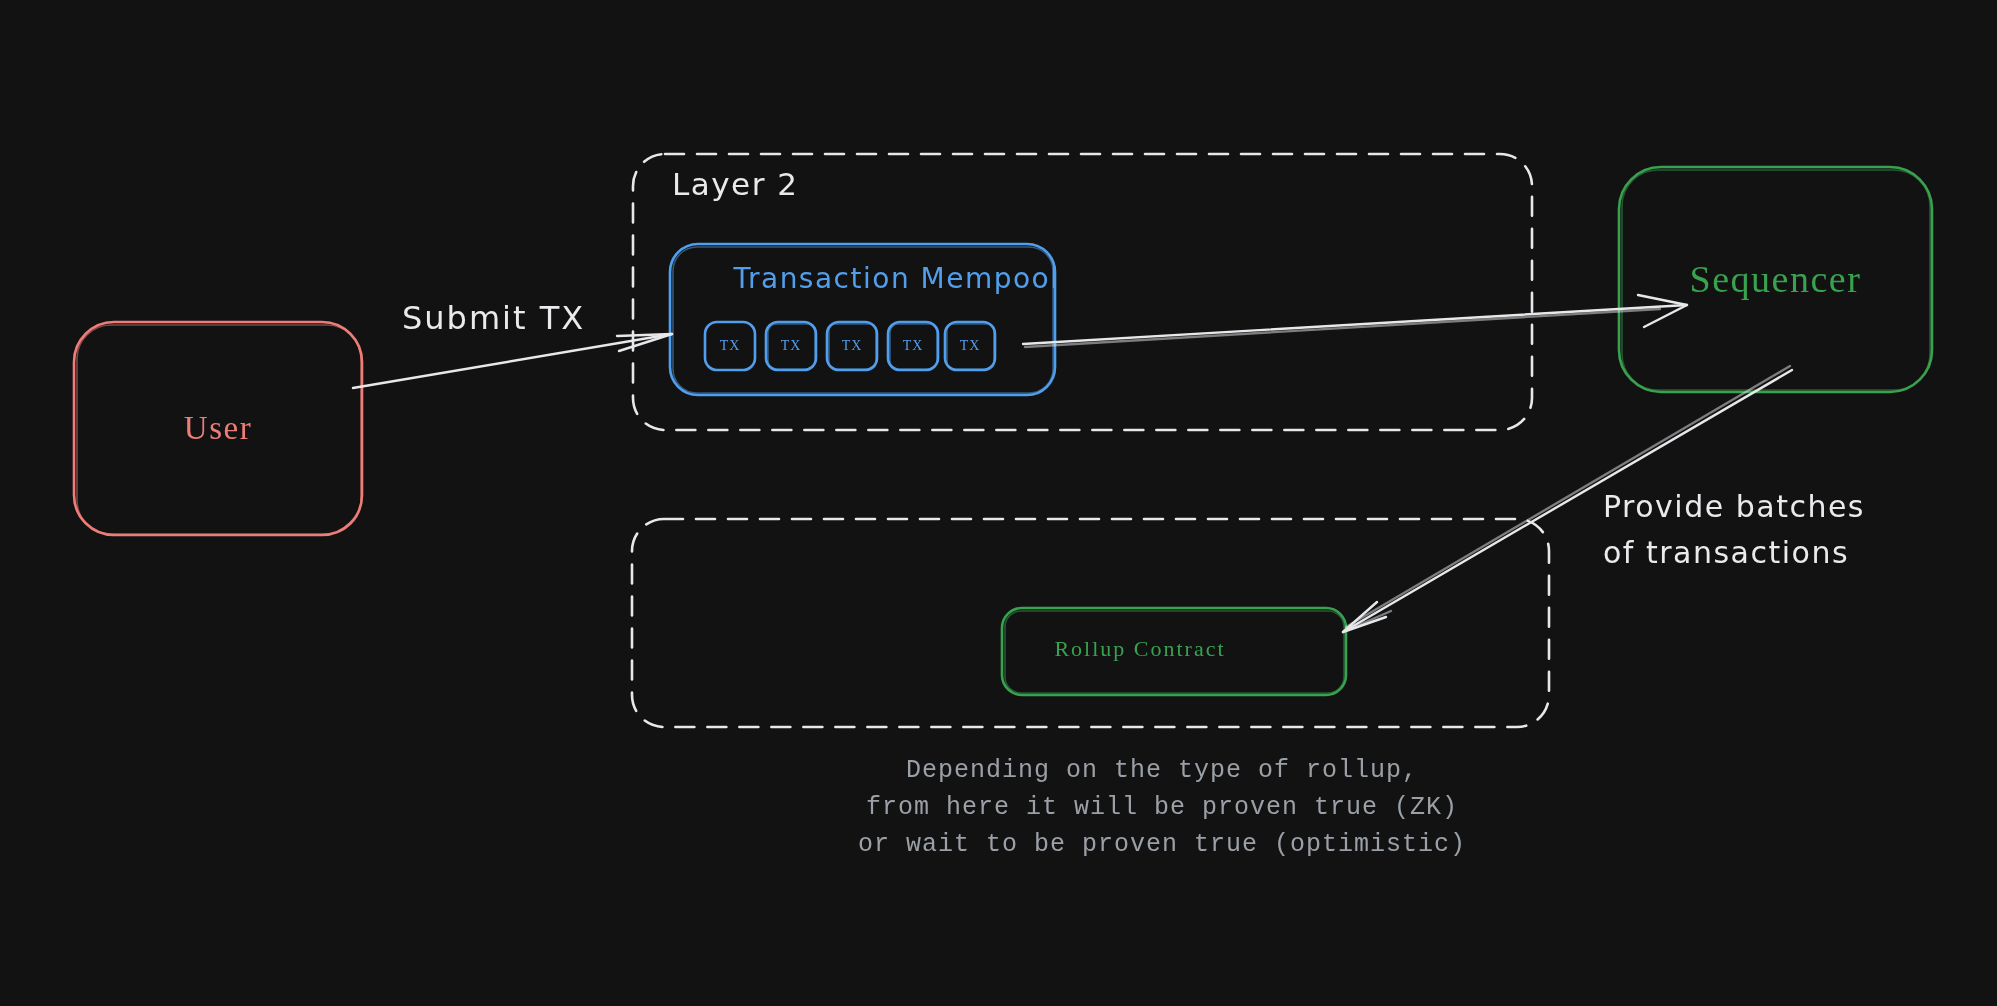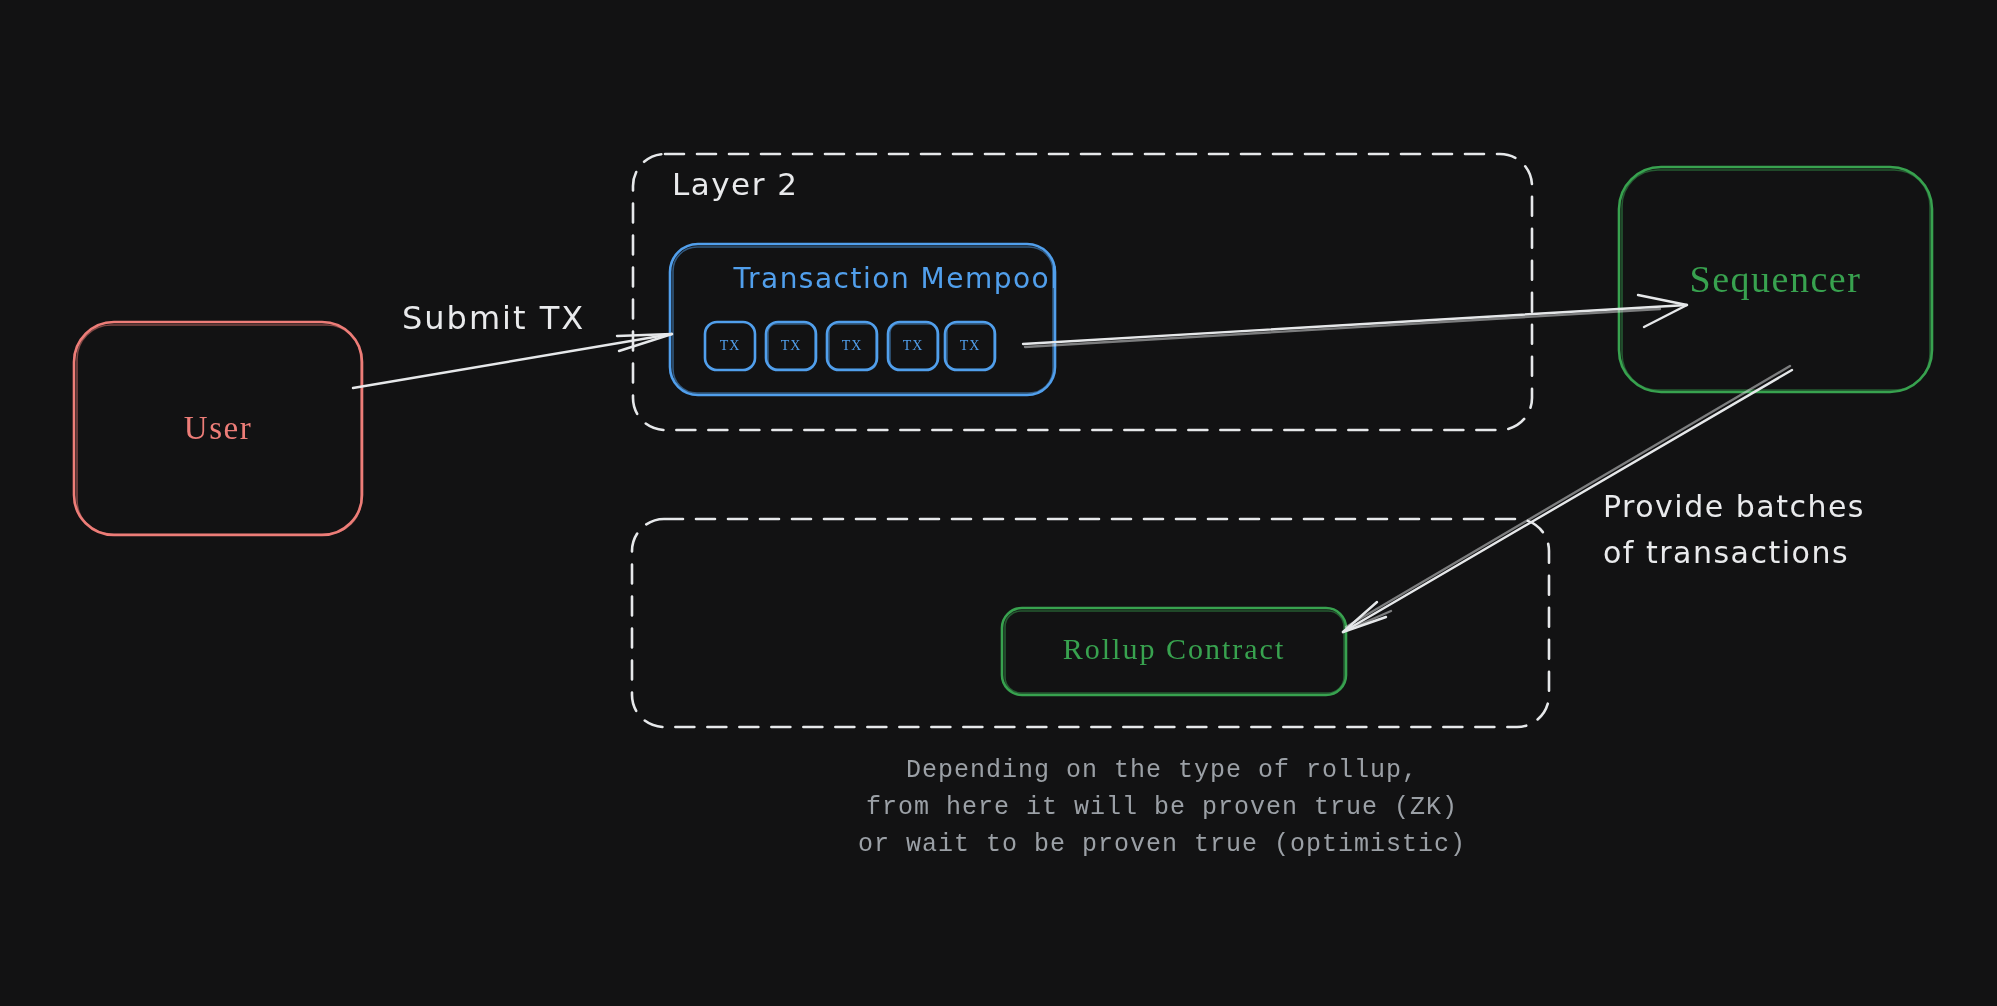--- a/index.html
+++ b/index.html
@@ -35,21 +35,21 @@
     justify-content: center;
     font-family: Liberation Serif, serif;
   }
   .user-label      { left: 74px;  top: 322px; width: 288px; height: 213px; font-size: 33px; color: var(--red); text-align: center; }
   .layer2-label    { left: 672px; top: 166px; font-size: 31px; color: var(--text-white); }
   .mempool-label   { left: 670px; top: 262px; width: 385px; text-align: center; font-size: 28px; color: var(--blue); margin-left: 34px; }
   .tx-label        { position: absolute; width: 50px; height: 48px; top: 322px; font-size: 14px; color: var(--blue); letter-spacing: 1px; }
   .tx-0 { left: 705px; } .tx-1 { left: 766px; } .tx-2 { left: 827px; } .tx-3 { left: 888px; } .tx-4 { left: 945px; }
   .sequencer-label { left: 1619px; top: 167px; width: 313px; height: 225px; font-size: 38px; color: var(--green); }
   .layer1-label    { left: 658px; top: 551px; font-size: 31px; color: var(--text-white); }
-  .rollup-label    { left: 1002px; top: 608px; width: 344px; height: 82px; font-size: 30px; color: var(--green); letter-spacing: 2px; }
+  .rollup-label    { left: 968px; top: 608px; width: 344px; height: 82px; font-size: 22px; color: var(--green); letter-spacing: 2px; }
   .submit-label    { left: 390px; top: 299px; font-size: 32px; color: var(--text-white); letter-spacing: 2px; margin-left: 12px; }
   .provide-label   { left: 1603px; top: 484px; font-size: 30px; color: var(--text-white); line-height: 46px; }
   .note-label      { left: 762px; top: 752px; width: 800px; text-align: center; font-size: 25px; color: var(--note-gray); line-height: 37px; letter-spacing: 1px; font-family: Liberation Mono, monospace; }
 
   .stroke-red   { stroke: var(--red); }
   .stroke-blue  { stroke: var(--blue); }
   .stroke-green { stroke: var(--green); }
   .stroke-white { stroke: var(--stroke-white); }
   .shape { fill: none; stroke-width: 2.6; stroke-linecap: round; stroke-linejoin: round; }
   .echo  { opacity: 0.5; stroke-width: 1.6; }

